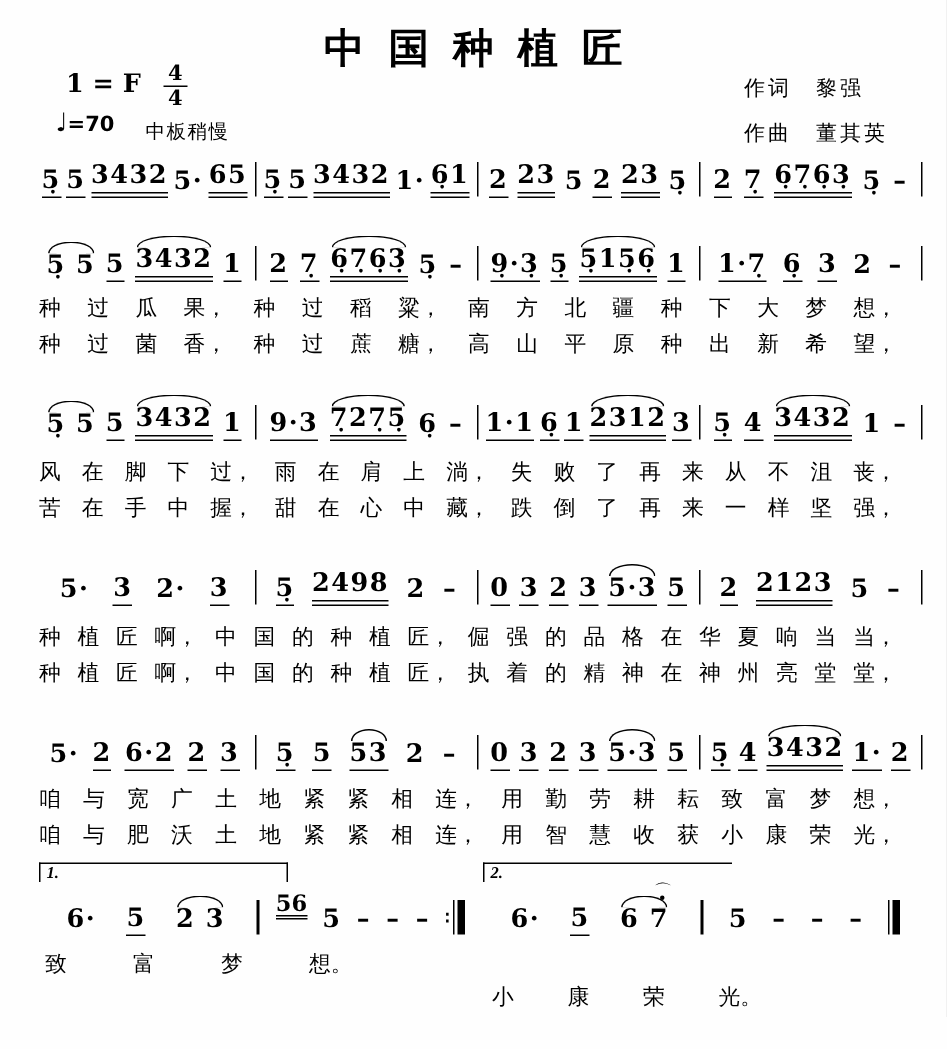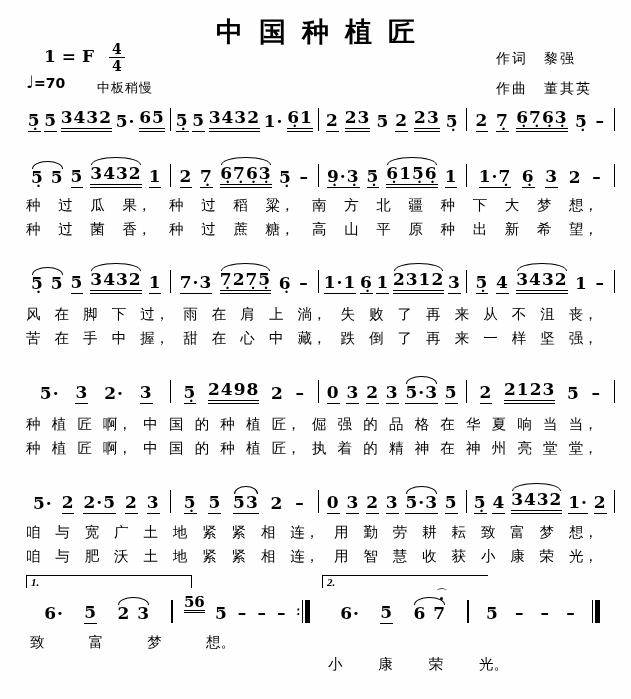--- a/index.html
+++ b/index.html
@@ -7,21 +7,21 @@
          font-family:"Liberation Serif","DejaVu Serif",serif;color:#000;text-decoration:underline;}
   
   .title{position:absolute;top:14px;left:0;width:100%;text-align:center;
          font-size:27px;font-weight:600;letter-spacing:16px;text-indent:16px;}
   .keysig{position:absolute;left:44px;top:46px;font-size:17px;font-weight:bold;
           font-family:"DejaVu Serif",serif;}
   .meter{position:absolute;left:109px;top:41px;display:flex;flex-direction:column;
          align-items:center;font-size:14px;font-weight:bold;line-height:1.15;
          font-family:"DejaVu Serif",serif;}
   .meter .num{border-bottom:1.5px solid #000;padding:0 3px;}
-  .tempo{position:absolute;left:26px;top:72px;font-size:14px;font-weight:bold;
+  .tempo{position:absolute;left:37px;top:72px;font-size:14px;font-weight:bold;
          font-family:"DejaVu Sans",sans-serif;}
   .tempo .glyph{font-size:17px;}
   .tempo-text{position:absolute;left:97px;top:79px;font-size:13px;letter-spacing:1px;}
   .credit{position:absolute;left:496px;font-size:14px;letter-spacing:2px;}
   .credit.lyr{top:50px;} .credit.cmp{top:80px;}
   
   .music-line{position:absolute;left:24px;right:15px;height:30px;display:flex;
               align-items:flex-end;}
   .measure{flex:1;display:flex;align-items:flex-end;justify-content:space-evenly;
            height:100%;}
@@ -134,21 +134,21 @@
         <span class="note u1">2</span>
         <span class="note u1">7̣</span>
         <span class="note u2 slur">6̣7̣6̣3̣</span>
         <span class="note">5̣</span>
         <span class="note">–</span>
       </span>
       <span class="barline"></span>
       <span class="measure">
         <span class="note u1">9̣·3̣</span>
         <span class="note u1">5̣</span>
-        <span class="note u2 slur">6̣15̣6̣</span>
+        <span class="note u2 slur">5̣15̣6̣</span>
         <span class="note u1">1</span>
       </span>
       <span class="barline"></span>
       <span class="measure">
         <span class="note u1">1·7̣</span>
         <span class="note u1">6̣</span>
         <span class="note u1">3</span>
         <span class="note">2</span>
         <span class="note">–</span>
       </span>
@@ -156,21 +156,21 @@
     </div>
   <div class="music-line" style="top:264px">
       <span class="measure">
         <span class="note slur">5̣ 5</span>
         <span class="note u1">5</span>
         <span class="note u2 slur">3432</span>
         <span class="note u1">1</span>
       </span>
       <span class="barline"></span>
       <span class="measure">
-        <span class="note u1">7·3</span>
+        <span class="note u1">9·3</span>
         <span class="note u2 slur">7̣27̣5̣</span>
         <span class="note">6̣</span>
         <span class="note">–</span>
       </span>
       <span class="barline"></span>
       <span class="measure">
         <span class="note u1">1·1</span>
         <span class="note u1">6̣</span>
         <span class="note u1">1</span>
         <span class="note u2 slur">2312</span>
@@ -215,21 +215,21 @@
         <span class="note u2">2123</span>
         <span class="note">5</span>
         <span class="note">–</span>
       </span>
       <span class="barline"></span>
     </div>
   <div class="music-line" style="top:484px">
       <span class="measure">
         <span class="note">5·</span>
         <span class="note u1">2</span>
-        <span class="note u1">2·5</span>
+        <span class="note u1">6·2</span>
         <span class="note u1">2</span>
         <span class="note u1">3</span>
       </span>
       <span class="barline"></span>
       <span class="measure">
         <span class="note u1">5̣</span>
         <span class="note u1">5</span>
         <span class="note u1 slur">53</span>
         <span class="note">2</span>
         <span class="note">–</span>

